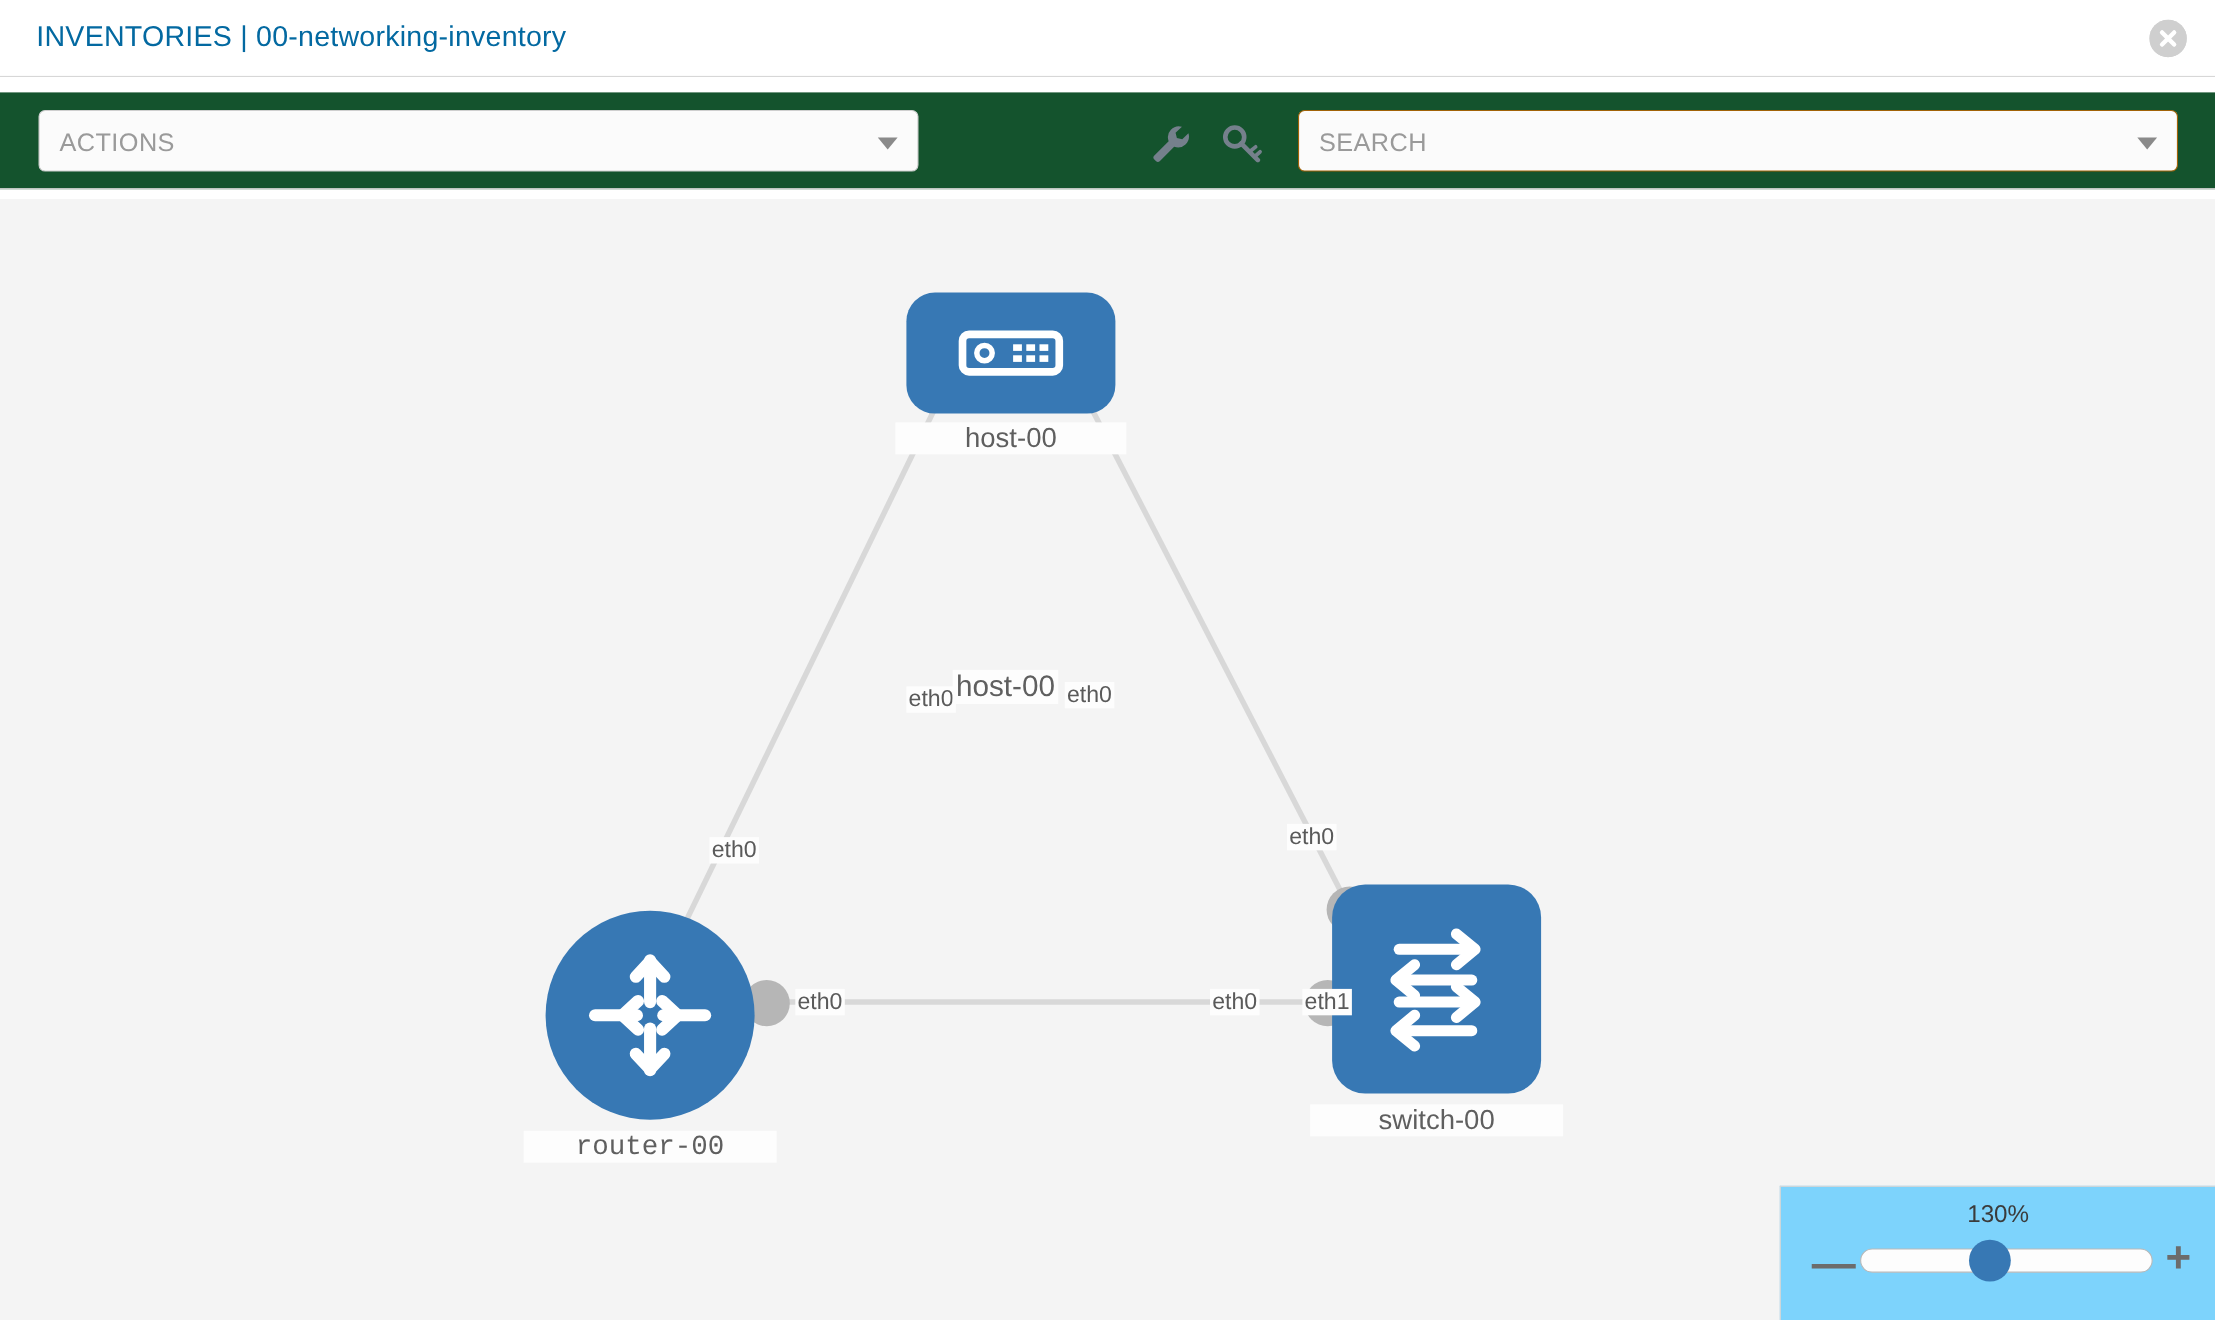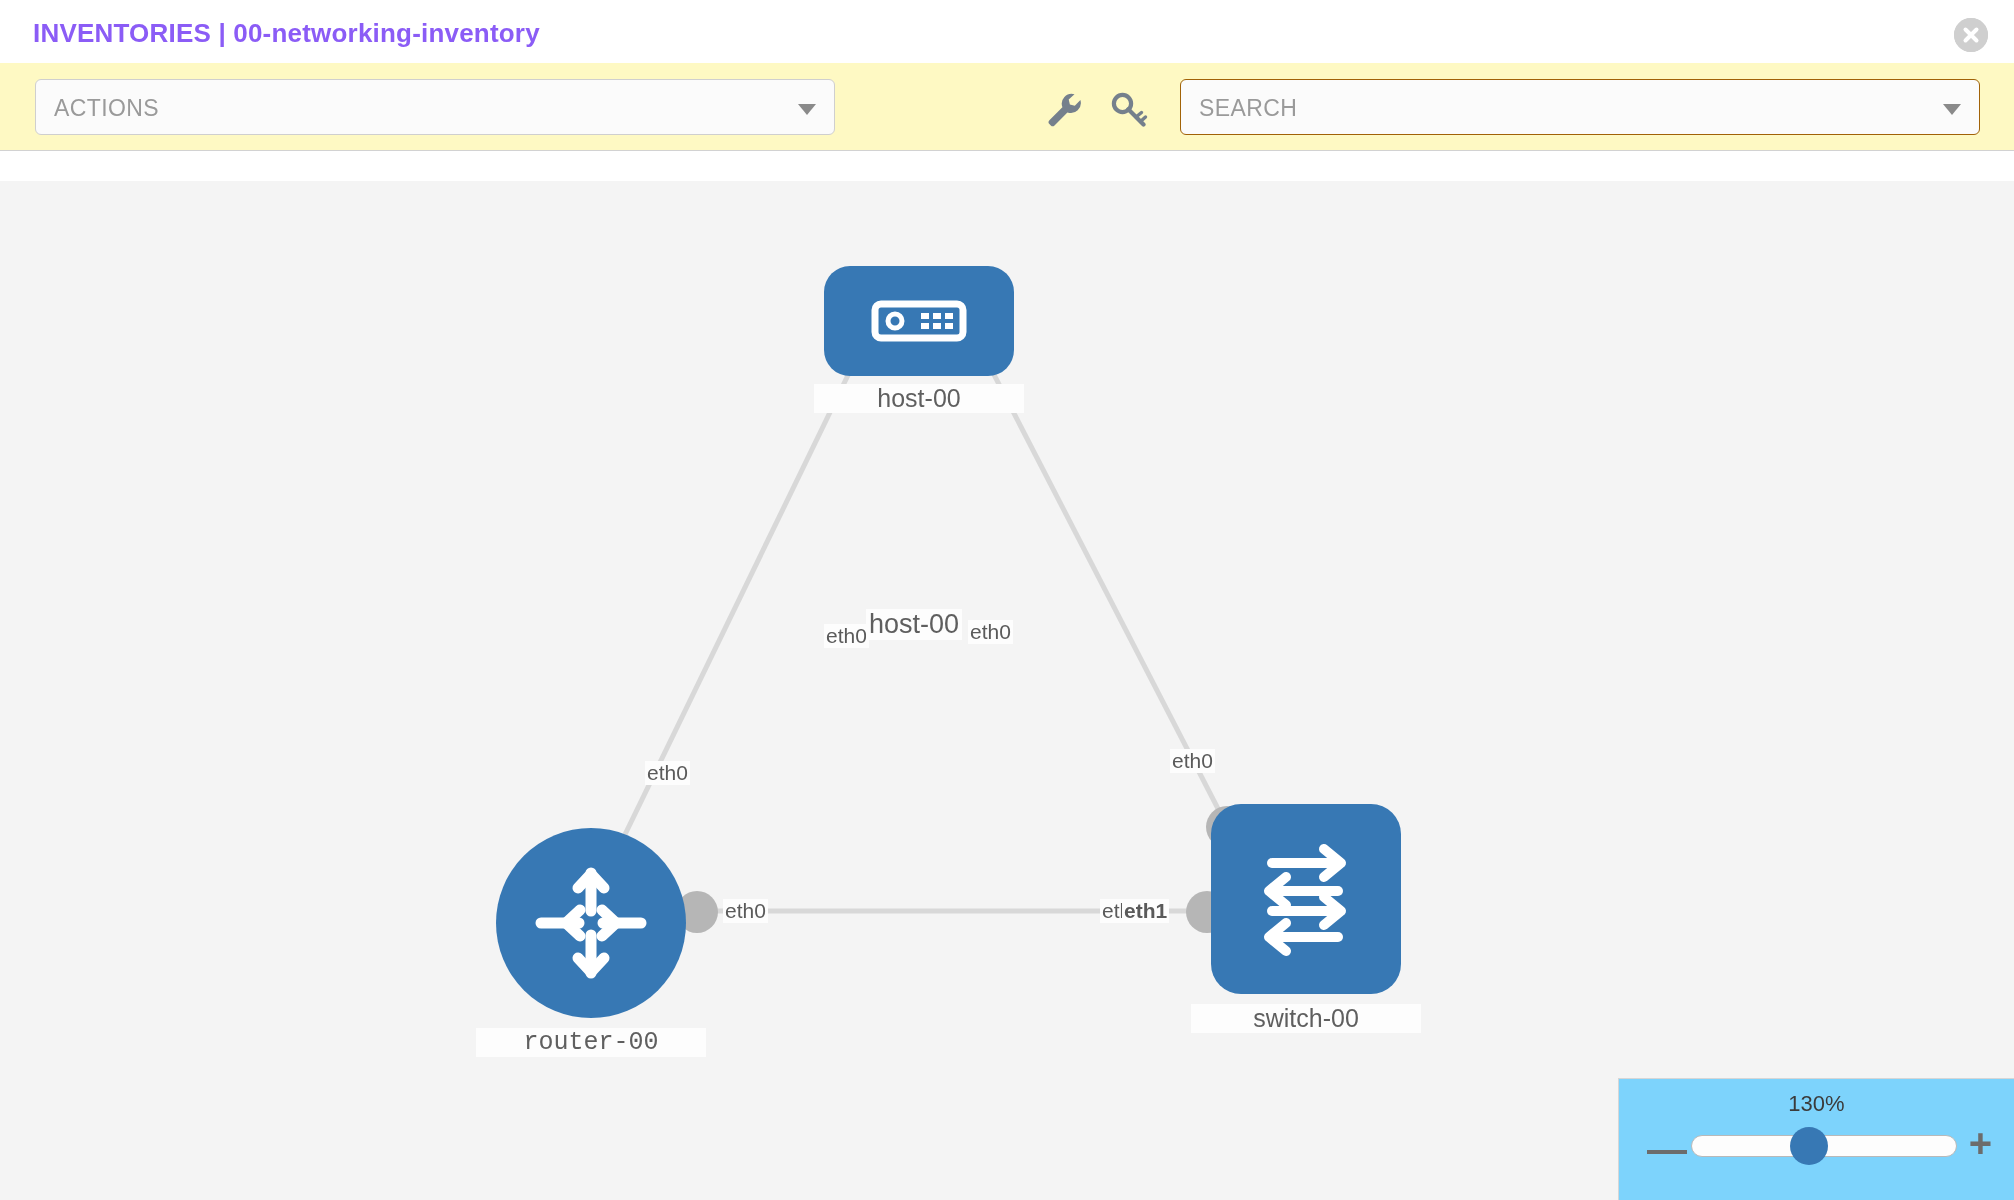--- a/index.html
+++ b/index.html
@@ -25,44 +25,44 @@
     width: 2014px;
     height: 70px;
     background: #ffffff;
     border-bottom: 1px solid #d7d7d7;
   }
   .header-title {
     position: absolute;
     left: 33px;
     top: 18px;
     font-size: 26px;
-    font-weight: bold;
-    color: #8b5cf6;
+    font-weight: normal;
+    color: #0369a1;
     letter-spacing: 0.2px;
     white-space: nowrap;
   }
   .close-btn {
     position: absolute;
     right: 26px;
     top: 18px;
     width: 34px;
     height: 34px;
     border-radius: 50%;
     background: #cfcfcf;
     cursor: pointer;
   }
   .close-btn svg { display: block; }
 
   
   .toolbar {
     position: absolute;
-    top: 63px; left: 0;
+    top: 84px; left: 0;
     width: 2014px;
     height: 88px;
-    background: #fef9c3;
+    background: #14532d;
     border-bottom: 1px solid #d2d2d2;
   }
 
   .actions-select {
     position: absolute;
     left: 35px;
     top: 16px;
     width: 800px;
     height: 56px;
     background: #fbfbfb;
@@ -377,21 +377,21 @@
     <div class="iface-label" style="left:968px; top:439px;">eth0</div>
 
     <div class="iface-label" style="left:645px; top:580px;">eth0</div>
 
     <div class="iface-label" style="left:1170px; top:568px;">eth0</div>
 
     <div class="iface-label" style="left:723px; top:718px;">eth0</div>
 
     <div class="iface-label" style="left:1100px; top:718px;">eth0</div>
 
-    <div class="iface-label" style="left:1122px; top:718px;font-weight:bold;">eth1</div>
+    <div class="iface-label" style="left:1184px; top:718px;">eth1</div>
 
     <div class="node-label" style="left:866px; top:428px; font-size:27px; z-index:5;">host-00</div>
 
     <div class="zoom-panel">
       <div class="zoom-level">130%</div>
 
       <div class="zoom-minus">—</div>
 
       <div class="zoom-track"></div>
       <div class="zoom-thumb"></div>

